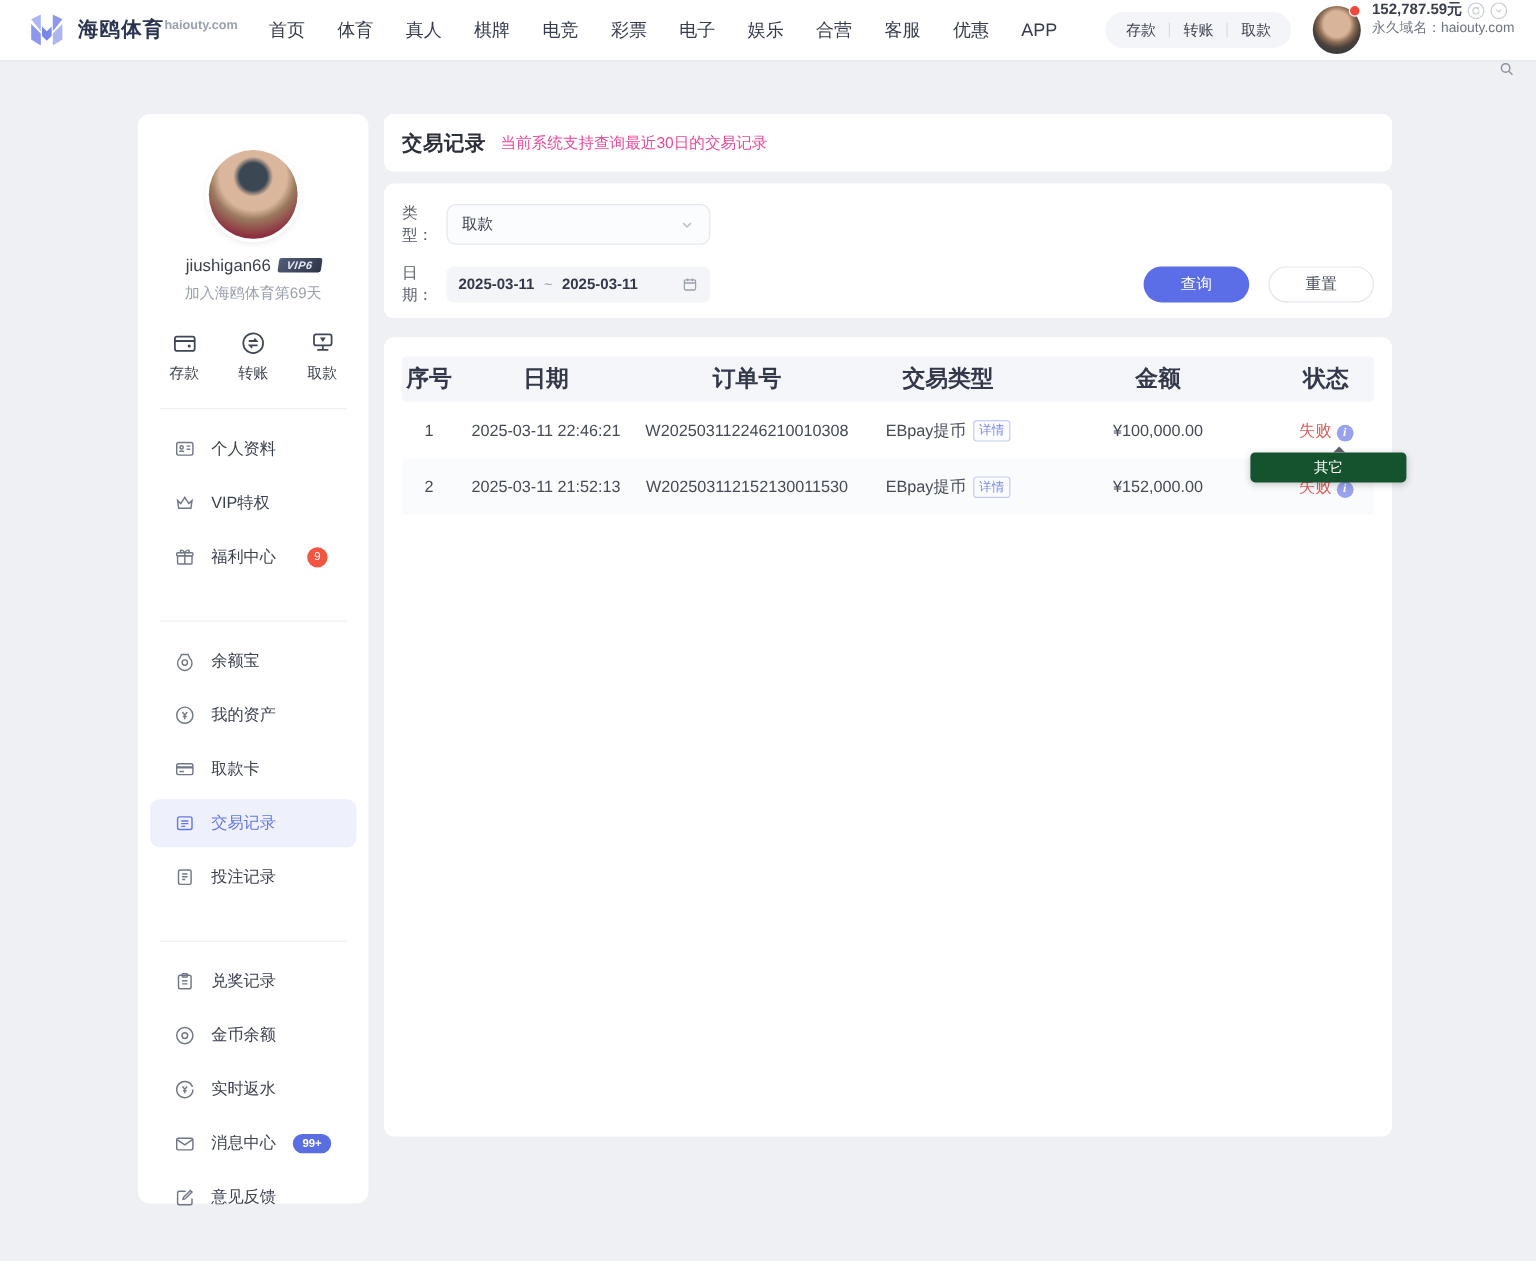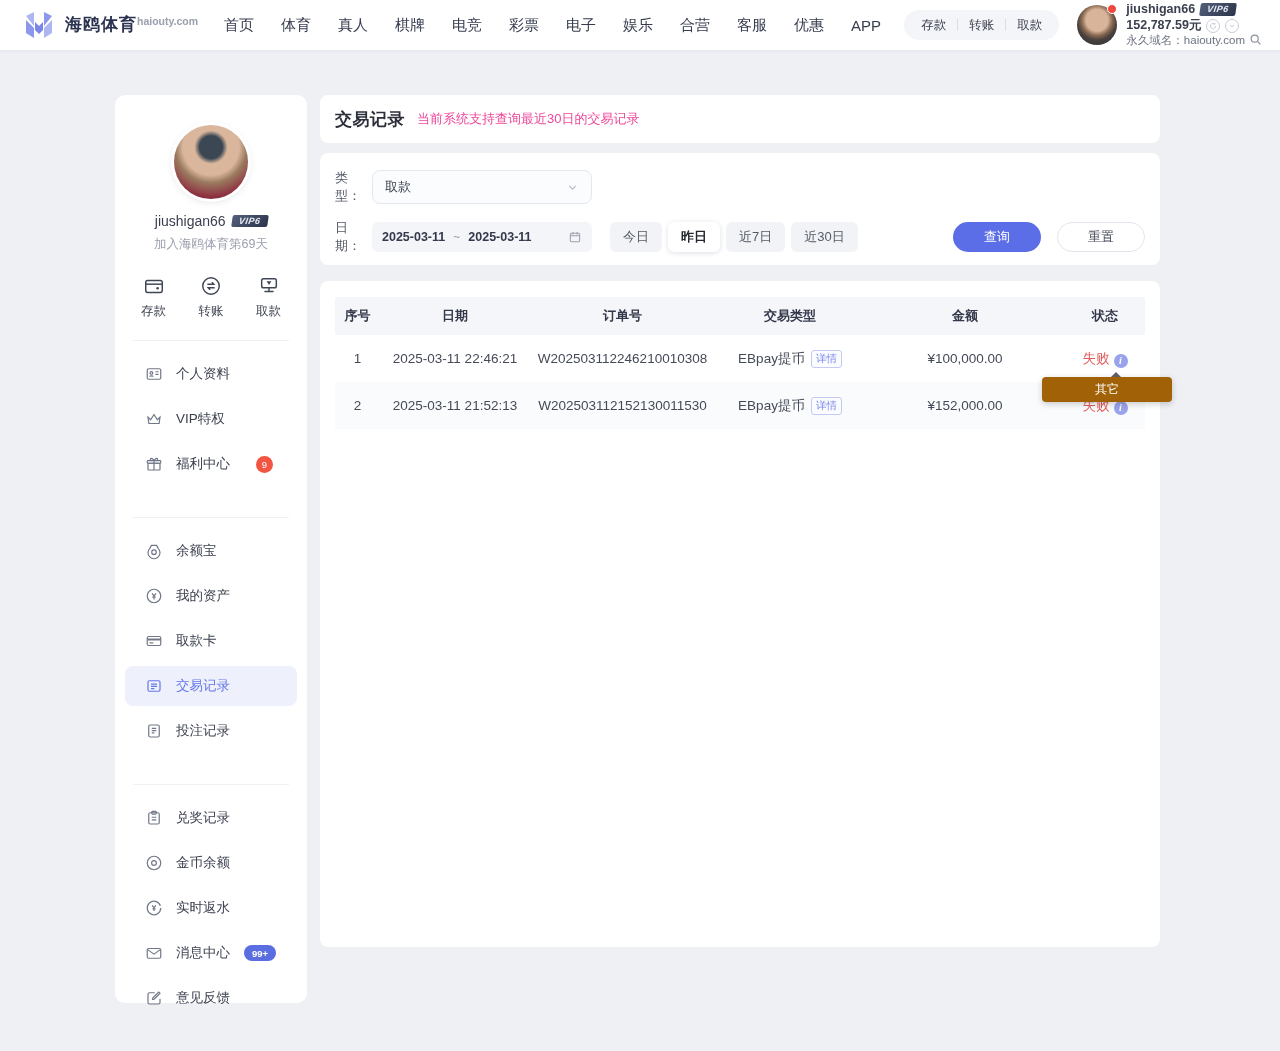--- a/index.html
+++ b/index.html
@@ -29,21 +29,21 @@
   .tn-user { margin-left:9px; display:flex; flex-direction:column; line-height:1.25; }
   .tn-line { display:flex; align-items:center; gap:5px; }
   .tn-name { font-size:12.5px; font-weight:bold; color:#3a3f4e; }
   .vip-badge { background:linear-gradient(135deg,#53607c,#2c3348); color:#e8ebf5; font-size:9px;
                font-style:italic; font-weight:bold; padding:1px 7px; border-radius:2px;
                transform:skewX(-8deg); letter-spacing:.5px; }
   .tn-balance { font-size:12.5px; font-weight:bold; color:#3a3f4e; }
   .round-ic { width:14px; height:14px; border:1.3px solid #c7ccd8; border-radius:50%;
               display:flex; align-items:center; justify-content:center; color:#c7ccd8; cursor:pointer; }
   .round-ic svg { width:8px; height:8px; }
-  .tn-domain { font-size:11.5px; color:#6d7382; display:flex; align-items:flex-start; gap:4px; }
+  .tn-domain { font-size:11.5px; color:#6d7382; display:flex; align-items:flex-end; gap:20px;flex-direction:column; }
   .tn-domain svg { width:13px; height:13px; color:#8b919f; }
 
   
   .sidebar { position:absolute; left:115px; top:95px; width:192px; height:908px; background:#fff;
              border-radius:10px; padding-top:30px; }
   .sb-avatar { width:74px; height:74px; border-radius:50%; margin:0 auto;
                background:radial-gradient(circle at 50% 30%, #3c4754 0 18%, #d9b69c 26% 44%, #9a7a5f 56%, #8e3040 78%, #273240 100%);
                box-shadow:0 0 0 3px #fff,0 2px 8px rgba(0,0,0,.15); }
   .sb-name-row { display:flex; align-items:center; justify-content:center; gap:6px; margin-top:14px; }
   .sb-name { font-size:14px; color:#3a3f4e; }
@@ -94,35 +94,35 @@
   .f-actions { margin-left:auto; display:flex; gap:16px; }
   .btn { width:88px; height:30px; border-radius:15px; font-size:13px; display:flex; align-items:center;
          justify-content:center; cursor:pointer; }
   .btn-primary { background:#5c6de8; color:#fff; }
   .btn-ghost { background:#fff; color:#454a58; border:1px solid #e2e5ec; }
 
   .table-card { position:absolute; left:320px; top:281px; width:840px; height:666px; background:#fff;
                 border-radius:8px; padding:16px 15px; }
   .t-row { display:flex; align-items:center; }
   .t-head { height:38px; background:#f5f6f9; border-radius:4px; }
-  .t-head .cell { font-size:13px; color:#33384a; font-weight:bold; }
+  .t-head .cell { font-size:19px; color:#33384a; font-weight:bold; }
   .t-body-row { height:47px; }
   .t-body-row.alt { background:#fafbfd; }
   .cell { text-align:center; font-size:13.5px; color:#454a58; }
   .c0 { width:45px; } .c1 { width:150px; } .c2 { width:185px; } .c3 { width:150px; }
   .c4 { width:200px; } .c5 { width:80px; }
   .type-cell { display:flex; align-items:center; justify-content:center; gap:6px; }
   .tag { font-size:10.5px; color:#7b88e8; border:1px solid #c3cbf2; border-radius:3px; padding:1px 4px;
          background:#fbfcff; cursor:pointer; }
   .status-cell { display:flex; align-items:flex-end; justify-content:center; gap:4px; }
   .status-fail { color:#e25d5d; font-size:13.5px; }
   .info-icon { width:14px; height:14px; border-radius:50%; background:#99a2ec; color:#fff; font-size:10px;
                display:flex; align-items:center; justify-content:center; cursor:pointer;
                font-family:"Liberation Serif",serif; font-style:italic; font-weight:bold; }
-  .tooltip { position:absolute; left:722px; top:96px; width:130px; height:25px; background:#a16207;
+  .tooltip { position:absolute; left:722px; top:96px; width:130px; height:25px; background:#14532d;
              border-radius:4px; color:#fff; font-size:12px; display:flex; align-items:center;
              justify-content:center; box-shadow:0 2px 6px rgba(0,0,0,.2); z-index:3; }
   .tooltip:before { content:""; position:absolute; top:-5px; left:69px; width:0; height:0;
                     border-left:5px solid transparent; border-right:5px solid transparent;
                     border-bottom:5px solid #5e5e66; }
 </style>
 </head>
 <body>
 
 <div class="page">
@@ -363,26 +363,20 @@
       <span class="f-label">日期：</span>
       <div class="date-box">
         <span class="dv">2025-03-11</span>
         <span class="sep">~</span>
         <span class="dv">2025-03-11</span>
         <svg viewBox="0 0 24 24" fill="none" stroke="currentColor" stroke-width="1.8">
             <rect x="4" y="5.5" width="16" height="14.5" rx="2"></rect>
             <path d="M4 10h16M8.5 3.5v4M15.5 3.5v4"></path>
           </svg>
       </div>
-      <div class="quick-ranges">
-        <div class="qr-pill">今日</div>
-        <div class="qr-pill active">昨日</div>
-        <div class="qr-pill">近7日</div>
-        <div class="qr-pill">近30日</div>
-      </div>
       <div class="f-actions">
         <div class="btn btn-primary">查询</div>
         <div class="btn btn-ghost">重置</div>
       </div>
     </div>
   </div>
 
   <div class="table-card">
     <div class="t-row t-head">
       <span class="cell c0">序号</span>

